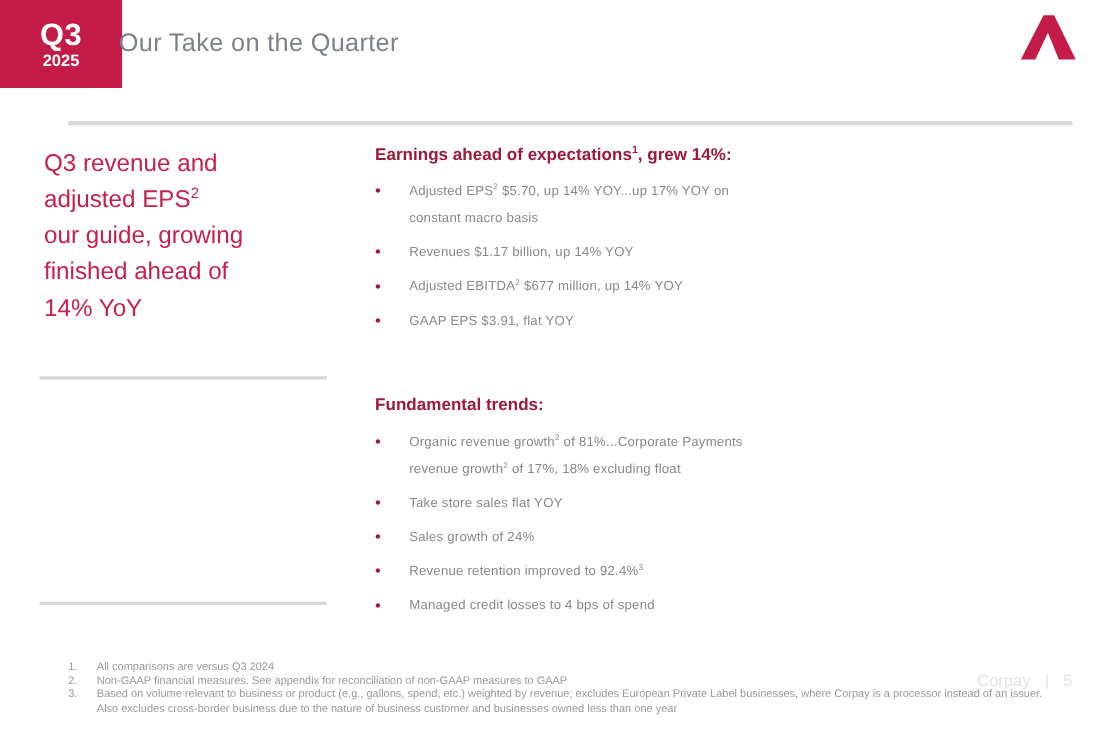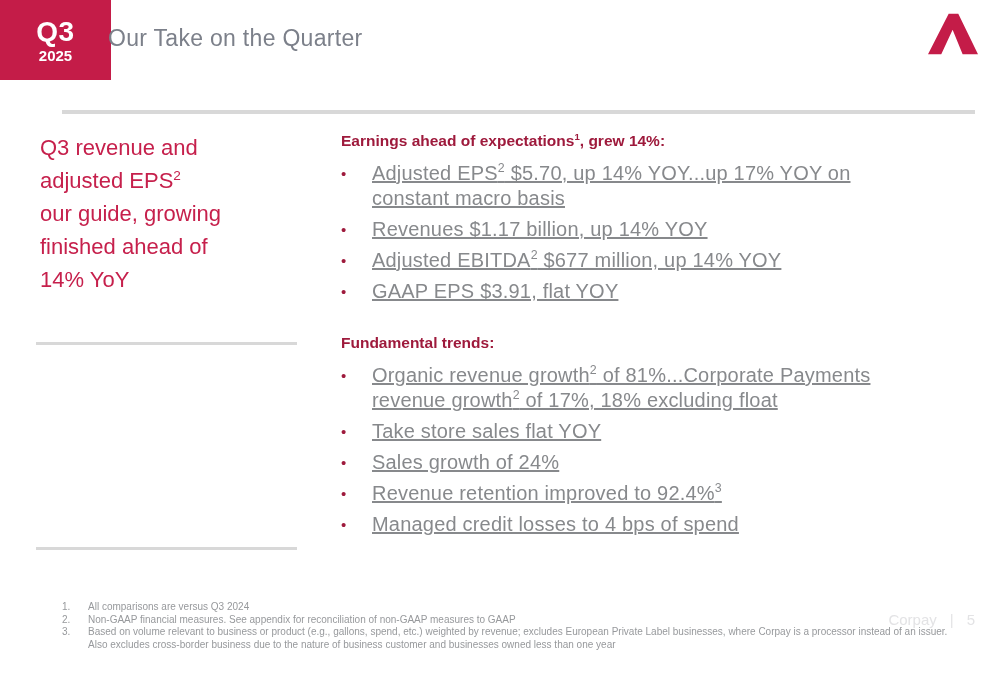--- a/index.html
+++ b/index.html
@@ -26,22 +26,22 @@
             font-size:22px;line-height:33px;}
   .takeaway-1{top:131px;}
   .takeaway-2{top:384px;}
 
   
   .right-col{position:absolute;left:341px;top:130px;width:530px;}
   .section-header{margin:0;font-size:15.5px;font-weight:bold;color:var(--deep-crimson);line-height:21px;}
   .bullet-list{list-style:none;margin:10px 0 0 0;padding:0;}
   .bullet-list li{display:flex;margin:0 0 6px 0;}
   .dot{width:31px;flex:0 0 31px;color:var(--deep-crimson);font-size:15px;line-height:25px;}
-  .btext{flex:1;color:var(--body-gray);font-size:20px;line-height:25px;letter-spacing:0.2px;text-decoration:underline;}
-  .section-2{margin-top:28px;}
+  .btext{flex:1;color:var(--body-gray);font-size:12px;line-height:25px;letter-spacing:0.2px;}
+  .section-2{margin-top:54px;}
 
   sup{font-size:62%;vertical-align:super;line-height:0;}
 
   
   .footnotes{position:absolute;left:62px;top:601px;width:892px;color:var(--footnote-gray);
              font-size:10px;line-height:12.5px;}
   .fn-row{display:flex;}
   .fn-num{width:26px;flex:0 0 26px;}
   .fn-text{flex:1;}
 

